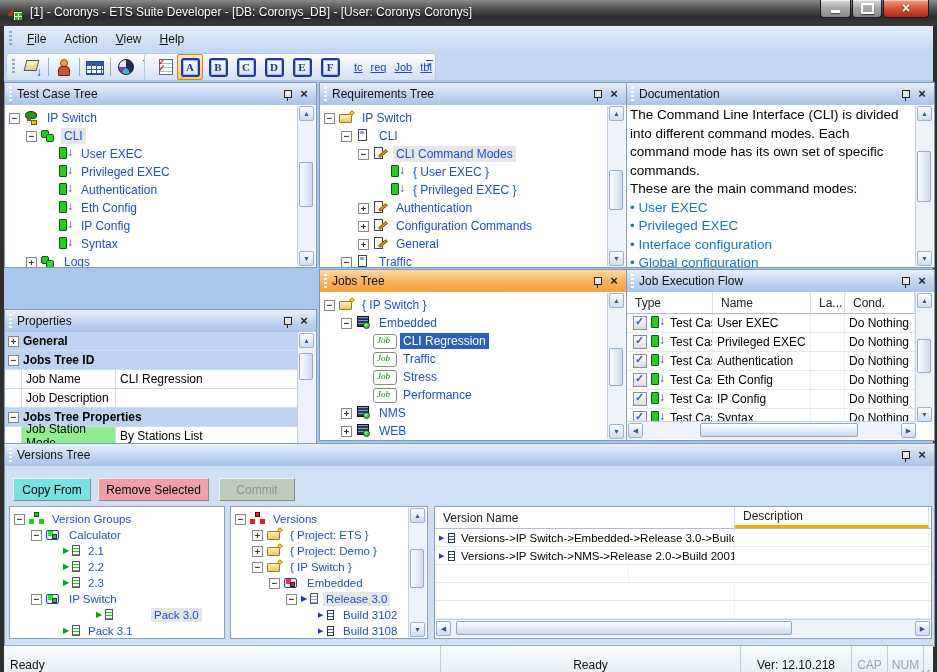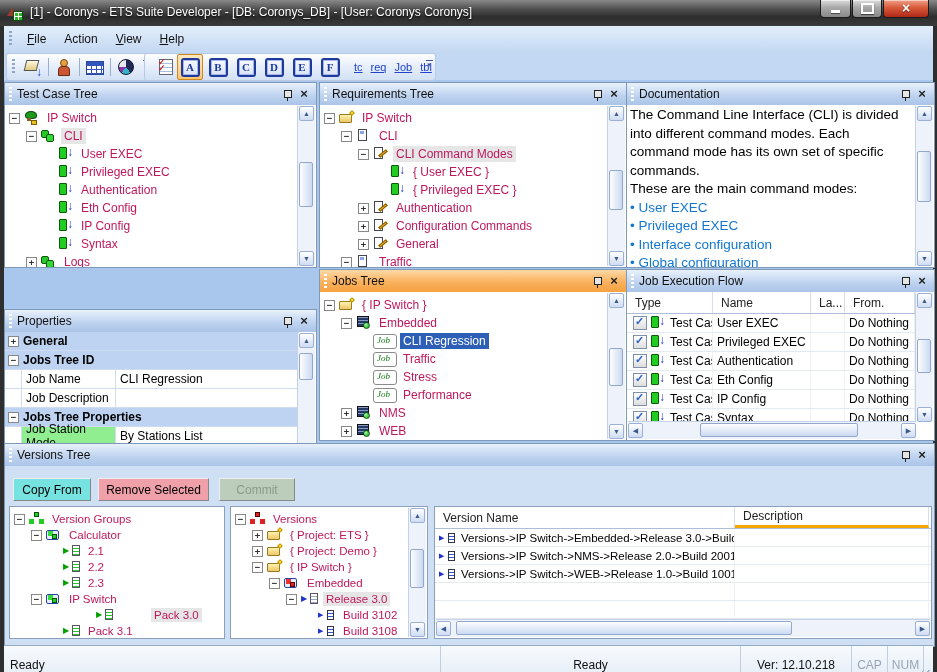--- a/index.html
+++ b/index.html
@@ -76,21 +76,21 @@
   .pin{width:6px;height:6px;border:1px solid #222;background:#e6e6e6;position:relative;display:inline-block;}
   .pin::after{content:"";position:absolute;left:2px;top:6px;width:1px;height:4px;background:#222;}
   .pclose{font:700 13px/14px "Liberation Sans",sans-serif;color:#222;}
   .pbody{position:absolute;left:0;top:22px;right:0;bottom:0;background:#fff;overflow:hidden;}
   
   .trow{display:flex;align-items:center;height:18px;font-size:12px;white-space:nowrap;}
   .small .trow{height:16px;font-size:11.5px;}
   .exp{width:9px;height:9px;border:1px solid #888;background:#fff;color:#333;
     font:700 9px/8px "DejaVu Sans Mono",monospace;text-align:center;flex:0 0 auto;margin-right:4px;}
   .expsp{width:15px;flex:0 0 auto;}
-  .tlabel{padding:1px 3px;color:#be185d;}
+  .tlabel{padding:1px 3px;color:#1d4ed8;}
   .sel-soft{background:#e6e6e6;}
   .sel-hard{background:#2e5fb7;color:#fff;}
   
   .tico{position:relative;width:17px;height:14px;flex:0 0 auto;margin-right:3px;display:inline-block;}
   .tico::before,.tico::after{content:"";position:absolute;box-sizing:border-box;}
   .ico-tree::before{left:1px;top:0;width:12px;height:8px;background:#1d9a1d;border:1px solid #0a4d0a;border-radius:50% 50% 40% 40%;}
   .ico-tree::after{left:7px;top:9px;width:6px;height:5px;background:#e8c020;border:1px solid #7a5a00;
     box-shadow:-5px -3px 0 -1px #8a5a28;}
   .ico-folder-cases::before{left:0;top:1px;width:8px;height:8px;background:#28c828;border:1px solid #0a5a0a;border-radius:2px;}
   .ico-folder-cases::after{left:5px;top:5px;width:8px;height:8px;background:#34d834;border:1px solid #0a5a0a;border-radius:2px;}
@@ -564,21 +564,21 @@
             <span class="phbtn">
               <span class="pclose">×</span>
             </span>
           </span>
       </div>
       <div class="pbody">
         <div id="jef-head" class="thead" style="margin-right:17px;">
             <span class="thc" style="width: 86px;">Type</span>
             <span class="thc" style="width: 98px;">Name</span>
             <span class="thc" style="width: 34px;">La...</span>
-            <span class="thc" style="width: 70px;">From.</span>
+            <span class="thc" style="width: 70px;">Cond.</span>
           </div>
         <div id="jef-body" style="position:absolute;left:0;top:22px;right:17px;bottom:17px;overflow:hidden;">
             <div class="tr" style="height: 19px;">
               <span class="tc" style="width: 86px;">
                 <span class="chk"></span>
                 <span class="tico ico-tc-page"></span>
                 <span>Test Case</span>
               </span>
               <span class="tc" style="width: 98px;">User EXEC</span>
               <span class="tc" style="width: 34px;"></span>
@@ -775,24 +775,20 @@
                 <span class="tc" style="width: 194px;"></span>
               </div>
               <div class="tr" style="height: 18px;">
                 <span class="tc" style="width: 300px; font-size: 11.5px;">
                   <span class="tico ico-build"></span>
                   <span>Versions-&gt;IP Switch-&gt;NMS-&gt;Release 2.0-&gt;Build 2001</span>
                 </span>
                 <span class="tc" style="width: 194px;"></span>
               </div>
               <div class="tr" style="height: 18px;">
-                <span class="tc" style="width: 300px; font-size: 11.5px;">
-                  <span class="tico ico-build"></span>
-                  <span>Versions-&gt;IP Switch-&gt;WEB-&gt;Release 1.0-&gt;Build 1001</span>
-                </span>
                 <span class="tc" style="width: 194px;"></span>
               </div>
               <div class="tr" style="height: 18px;">
                 <span class="tc" style="width: 300px;"></span>
                 <span class="tc" style="width: 194px;"></span>
               </div>
               <div class="tr" style="height: 18px;">
                 <span class="tc" style="width: 300px;"></span>
                 <span class="tc" style="width: 194px;"></span>
               </div>

